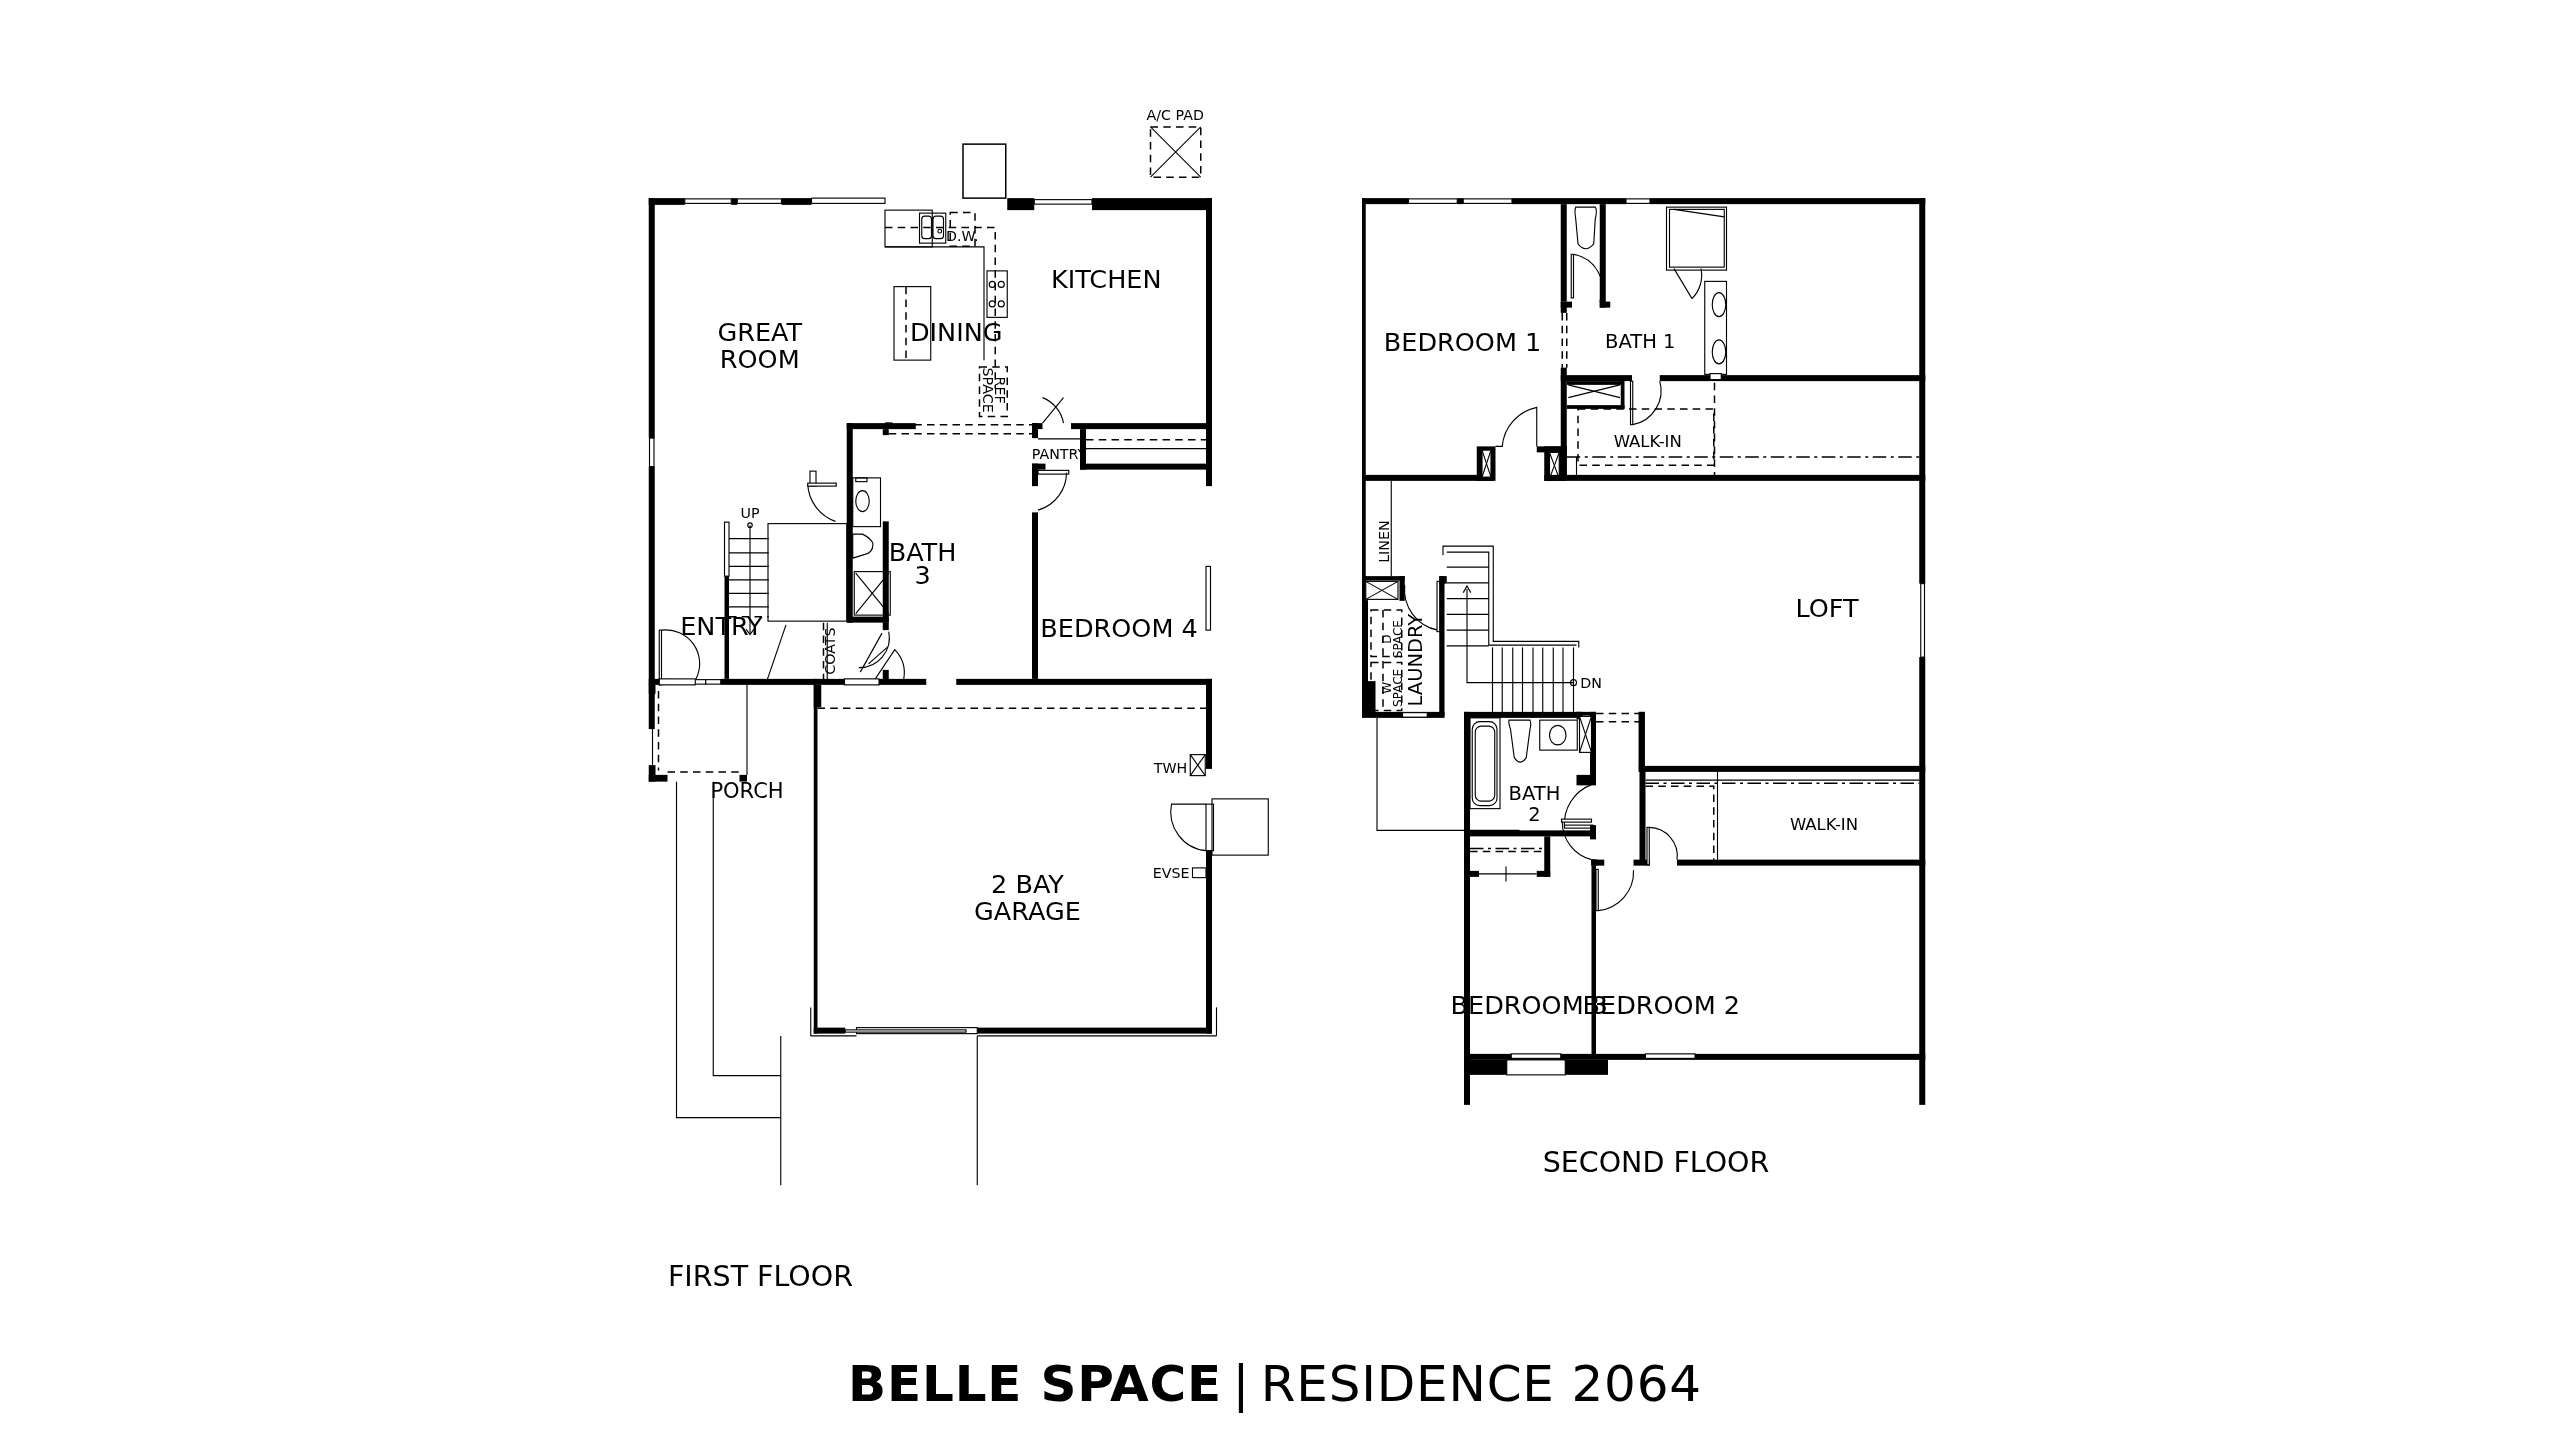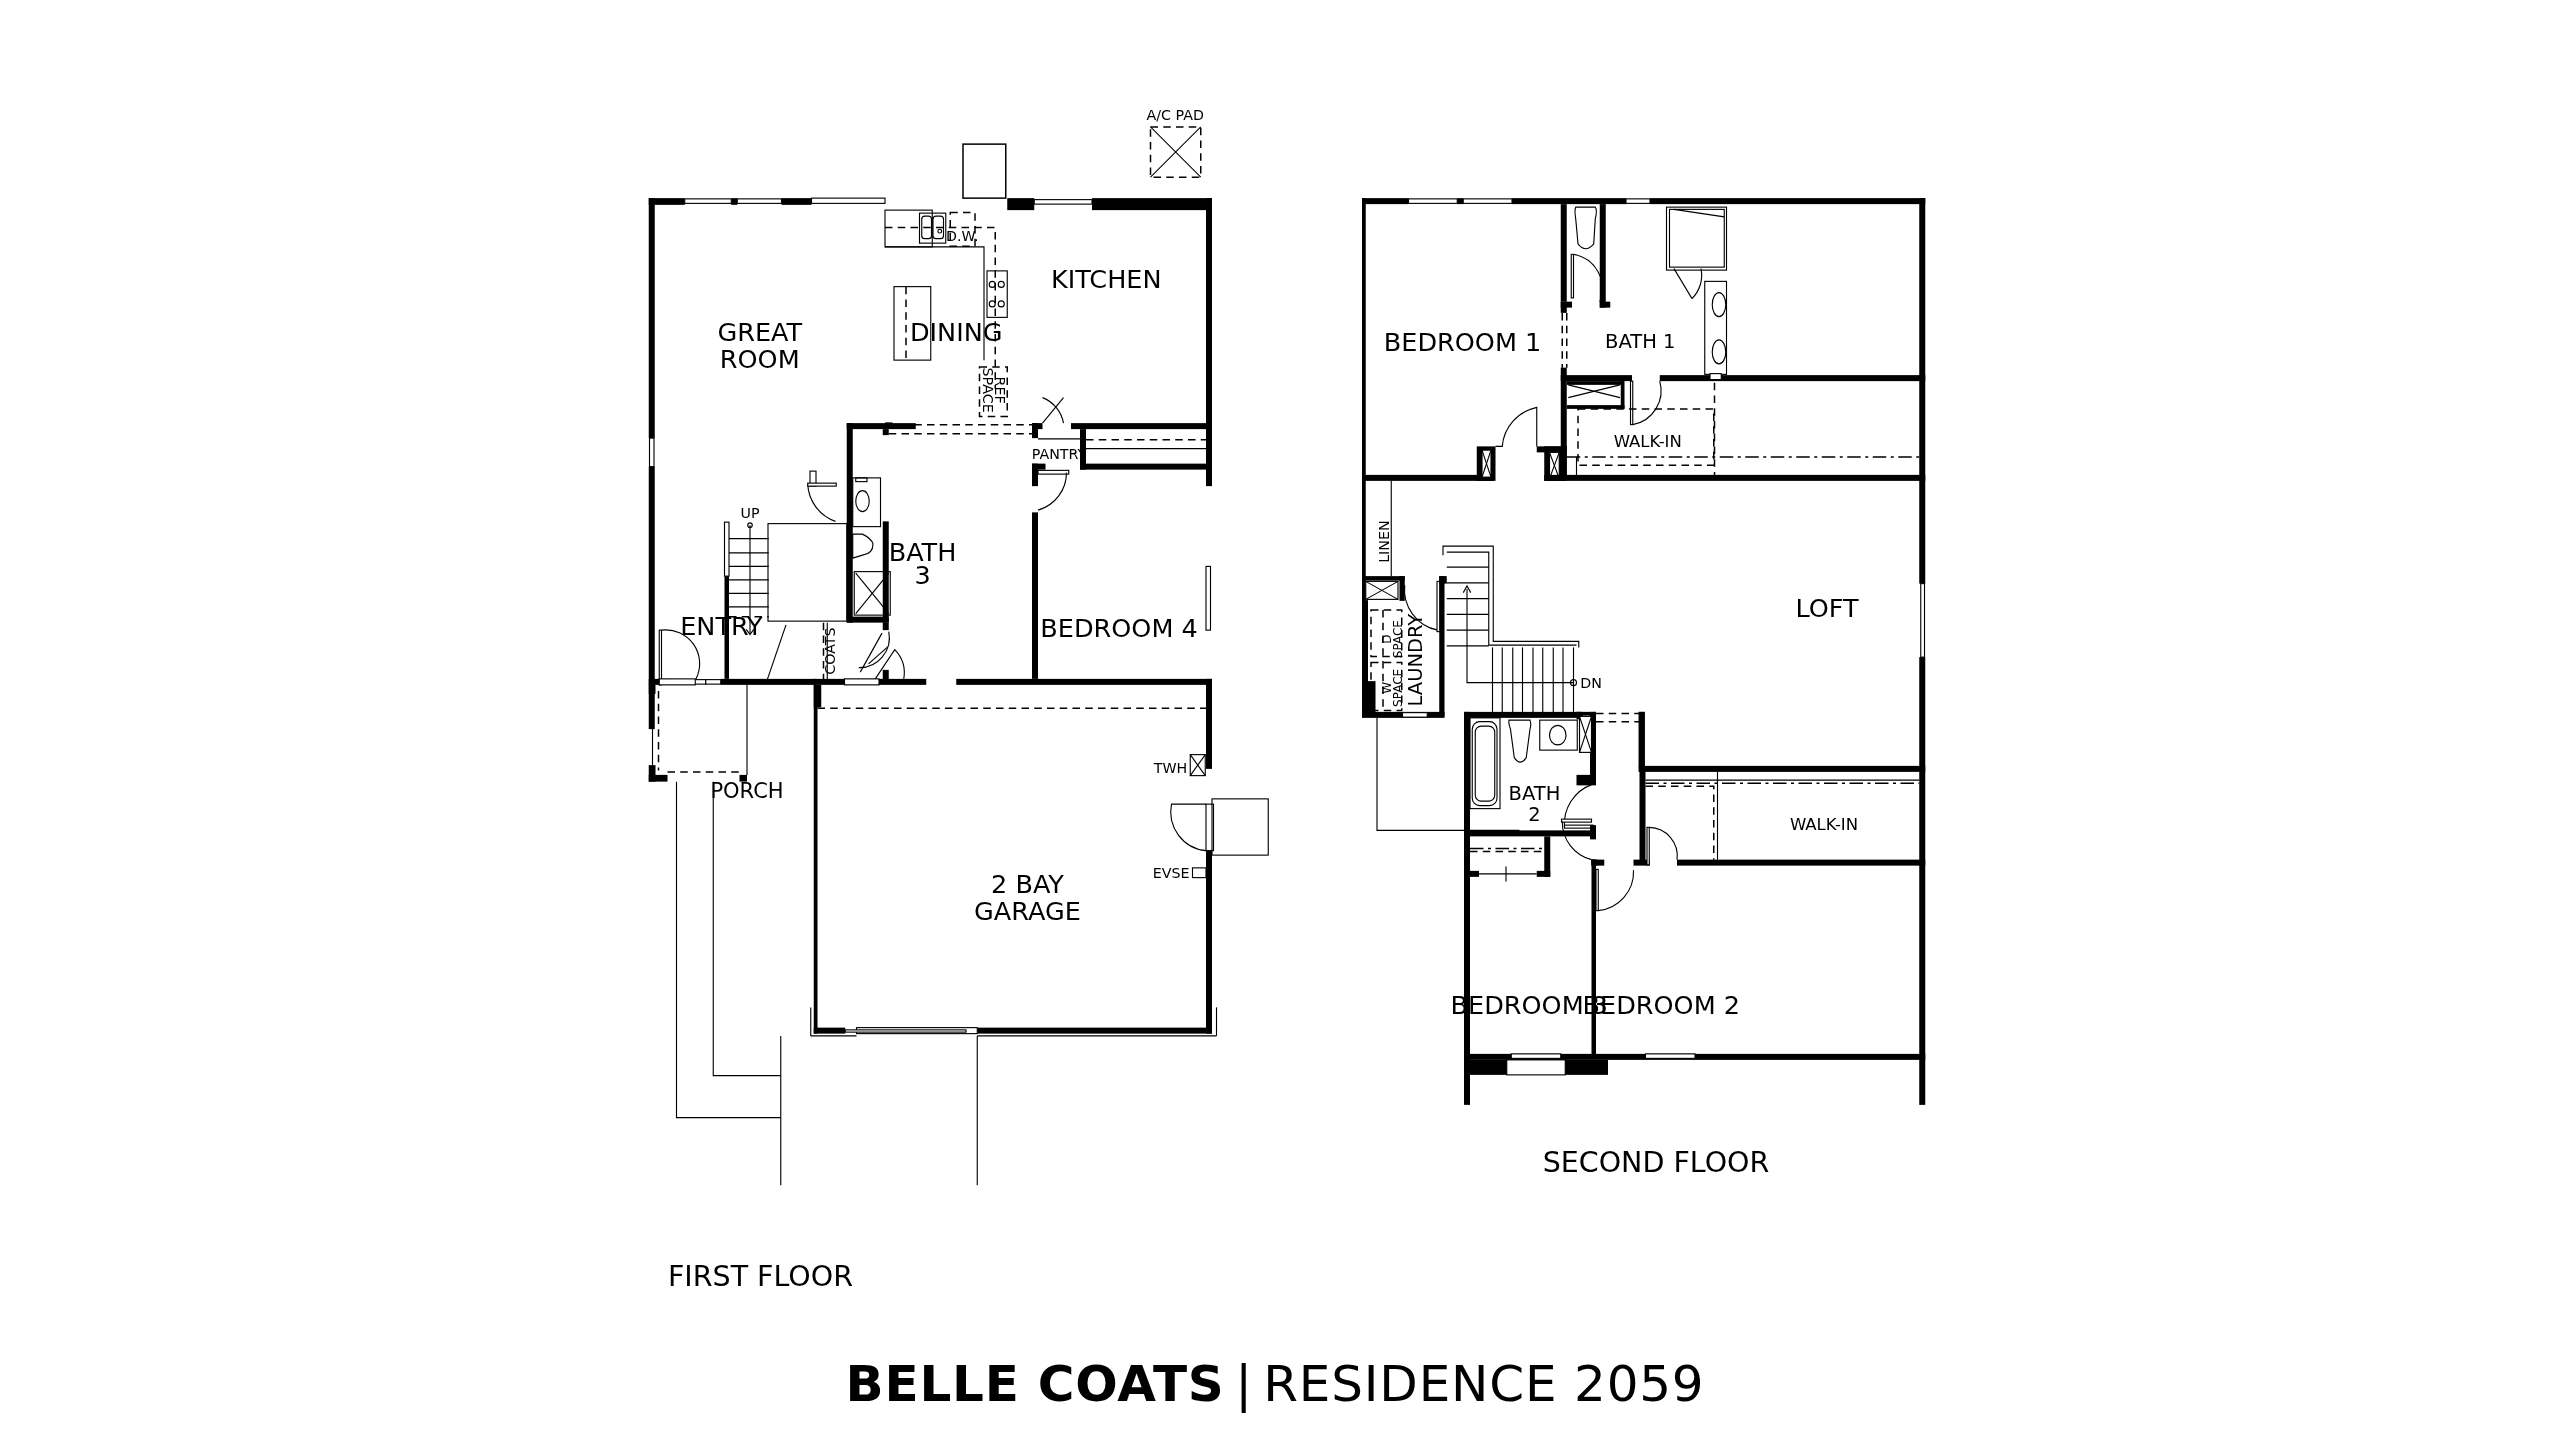--- a/index.html
+++ b/index.html
@@ -430,15 +430,15 @@
       <text x="2046" y="1094" text-anchor="middle" font-size="26">2</text>
       <text x="2432" y="1106" text-anchor="middle" font-size="22">WALK-IN</text>
       <text x="2039" y="1352" text-anchor="middle">BEDROOM 3</text>
       <text x="2215" y="1352" text-anchor="middle" transform="translate(0,0)">BEDROOM 2</text>
     </g>
     <text class="lbl floor-lbl" x="2208" y="1563" text-anchor="middle">SECOND FLOOR</text>
   </g>
 </svg>
 
 <div class="title">
-  <span class="brand">BELLE COATS</span><span class="sep">|</span><span>RESIDENCE 2059</span>
+  <span class="brand">BELLE SPACE</span><span class="sep">|</span><span>RESIDENCE 2064</span>
 </div>
 
 
 </body></html>

